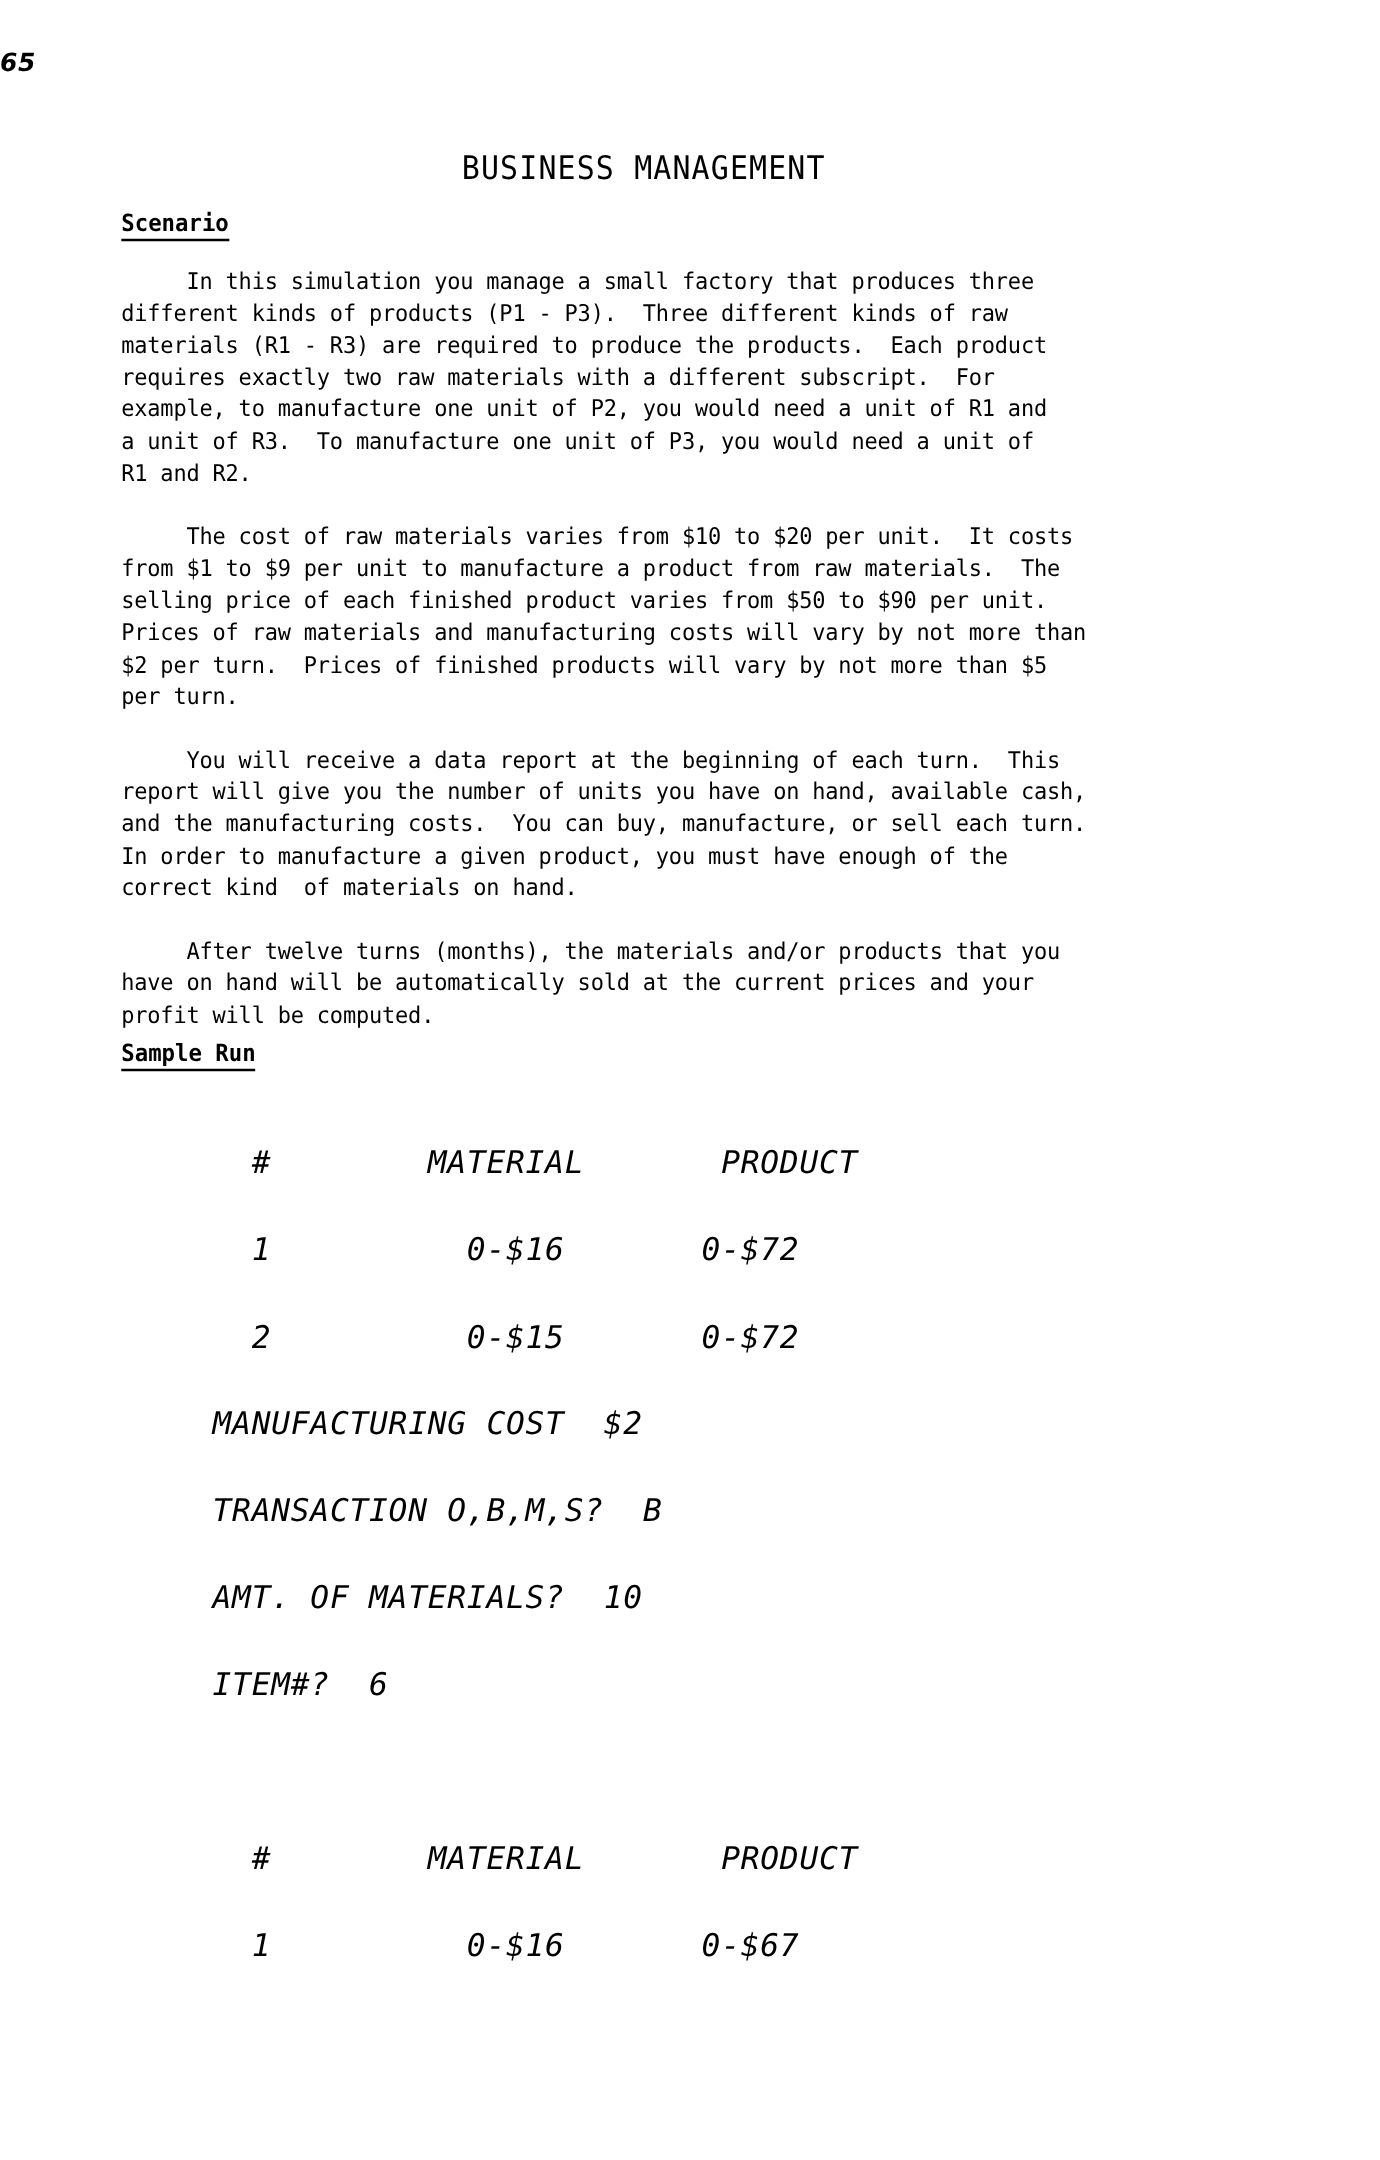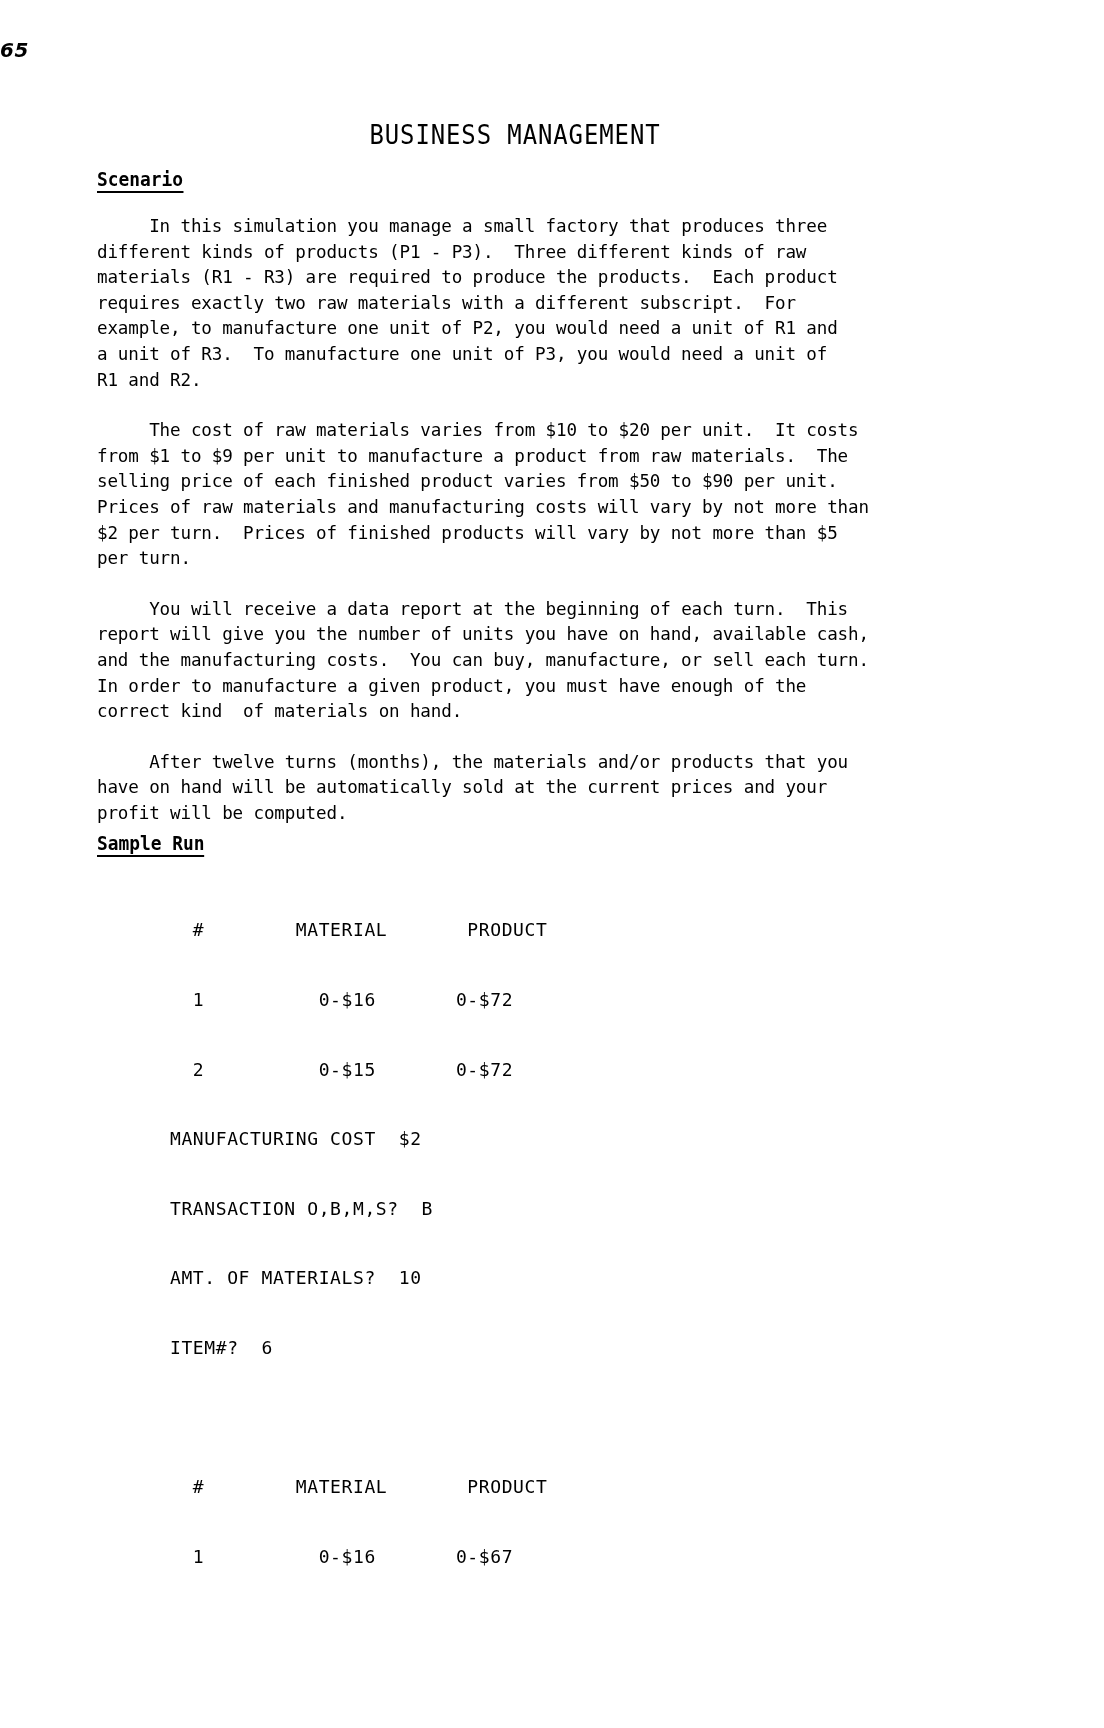--- a/index.html
+++ b/index.html
@@ -102,25 +102,26 @@
     transform-origin: left top;
   }
 
   .runs {
     position: absolute;
     top: 872px;
     left: 170px;
   }
 
   .run-block {
-    font-size: 18px;
+    font-size: 25px;
     line-height: 23.2px;
     white-space: pre;
     letter-spacing: 0.6px;
     margin-bottom: 23px;
+    font-style: italic;
   }
   .run-block:last-child { margin-bottom: 0; }
 
   .run-line { display: block; height: 23.2px; }
 </style>
 </head>
 <body>
 
 <div class="page">
 

